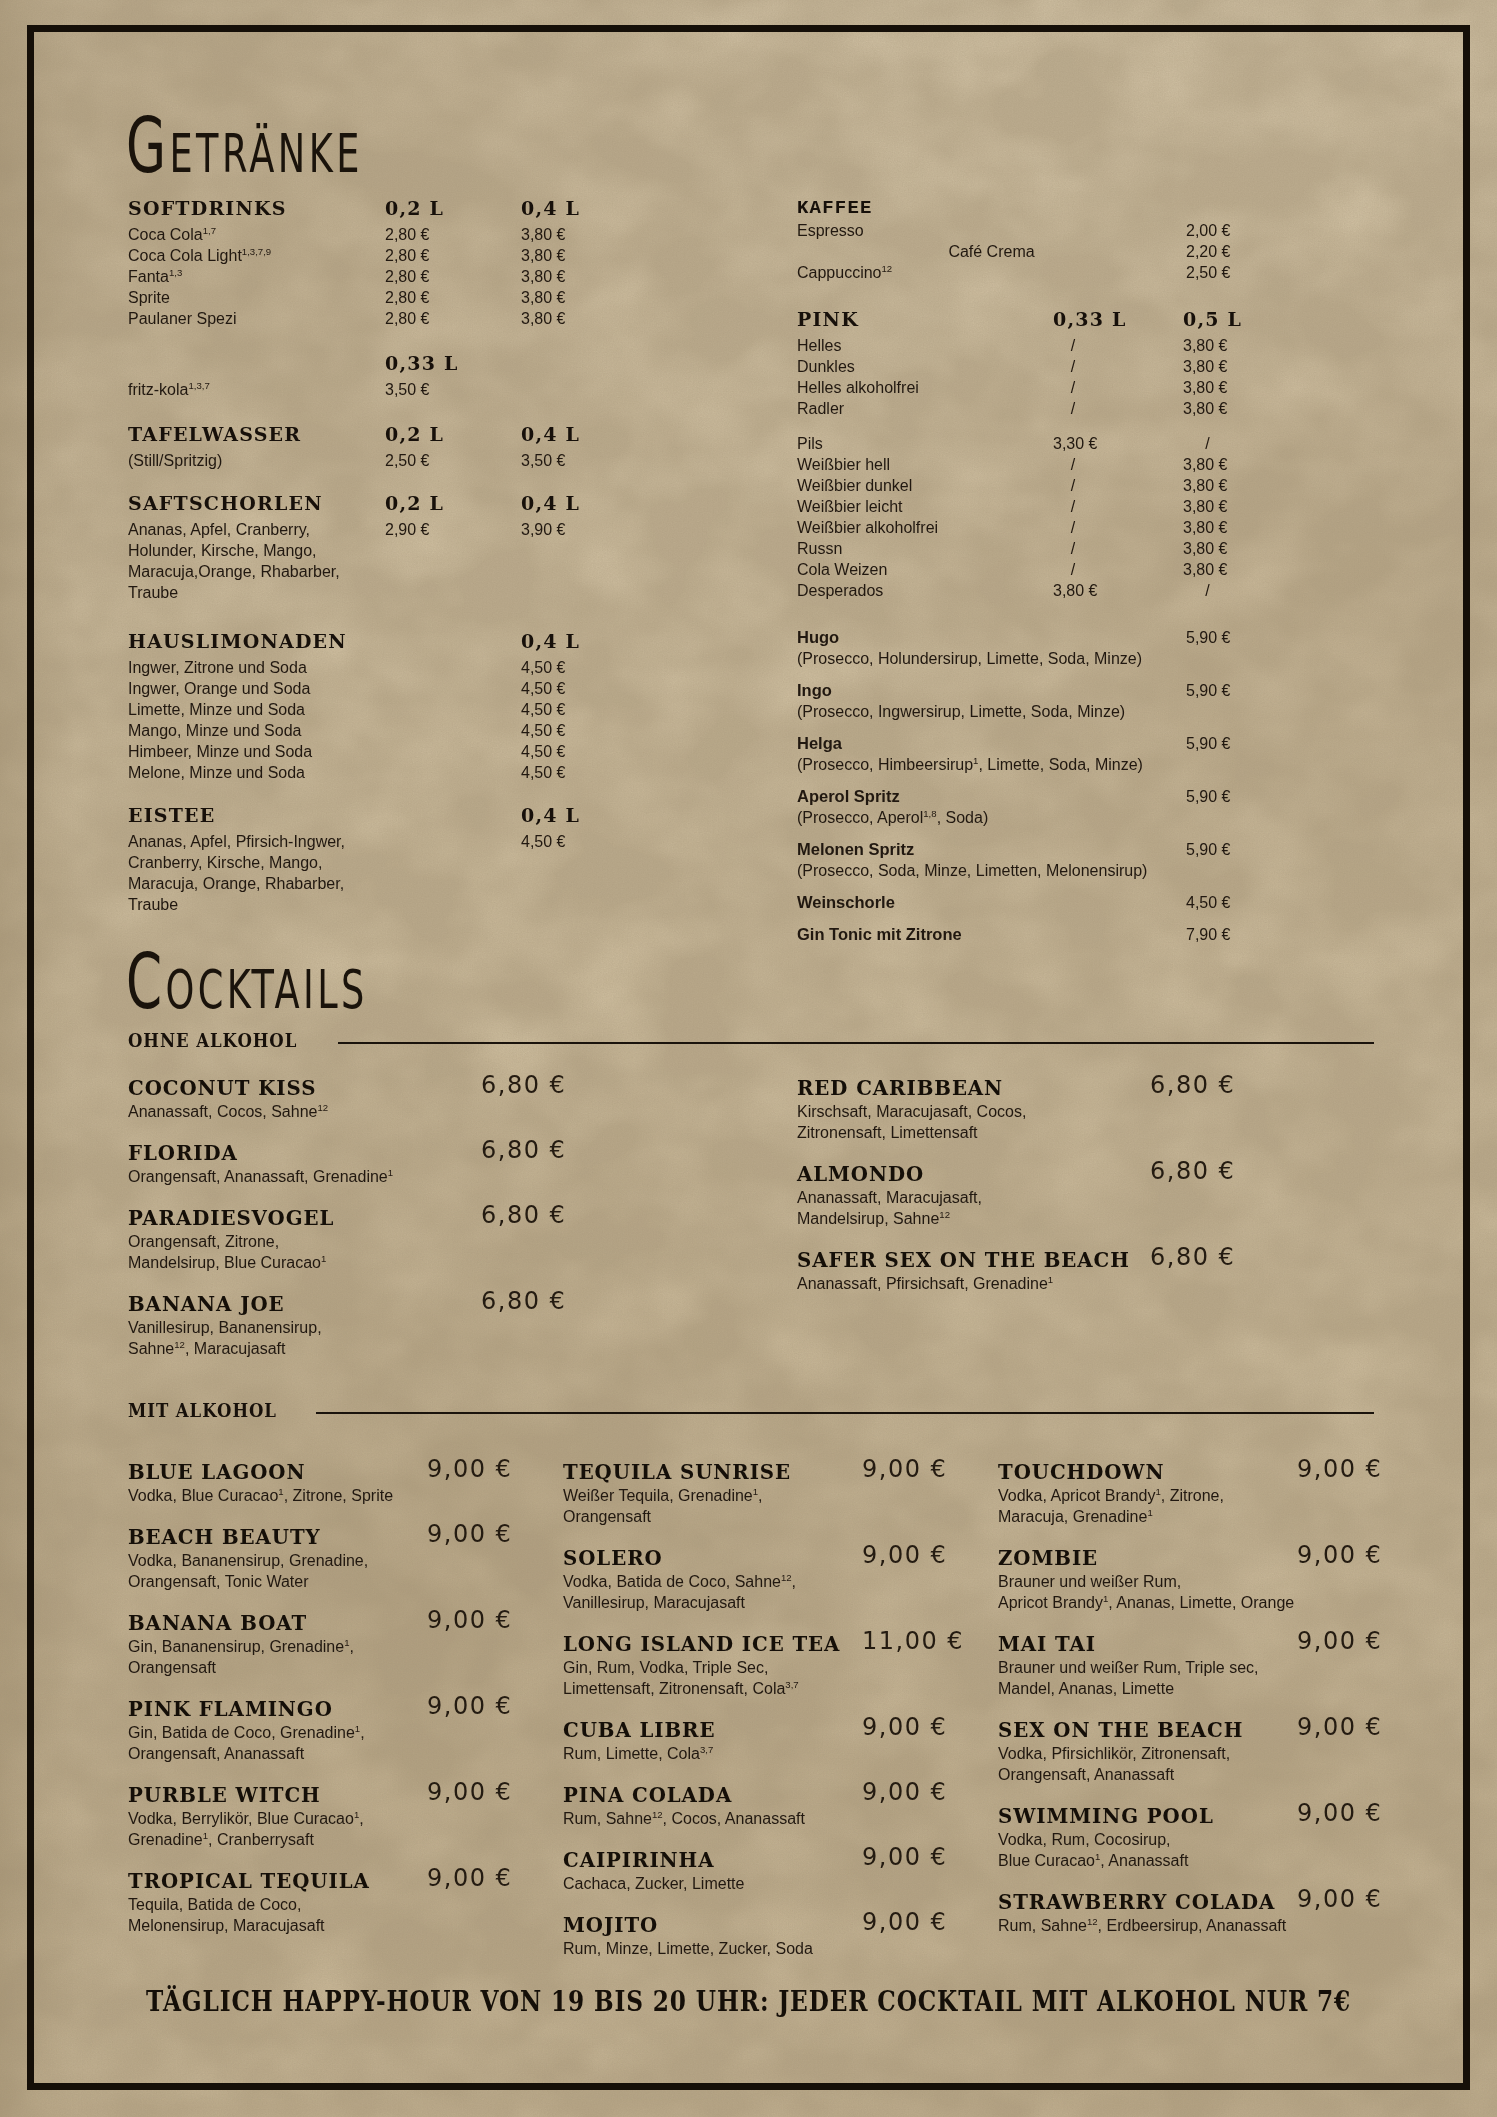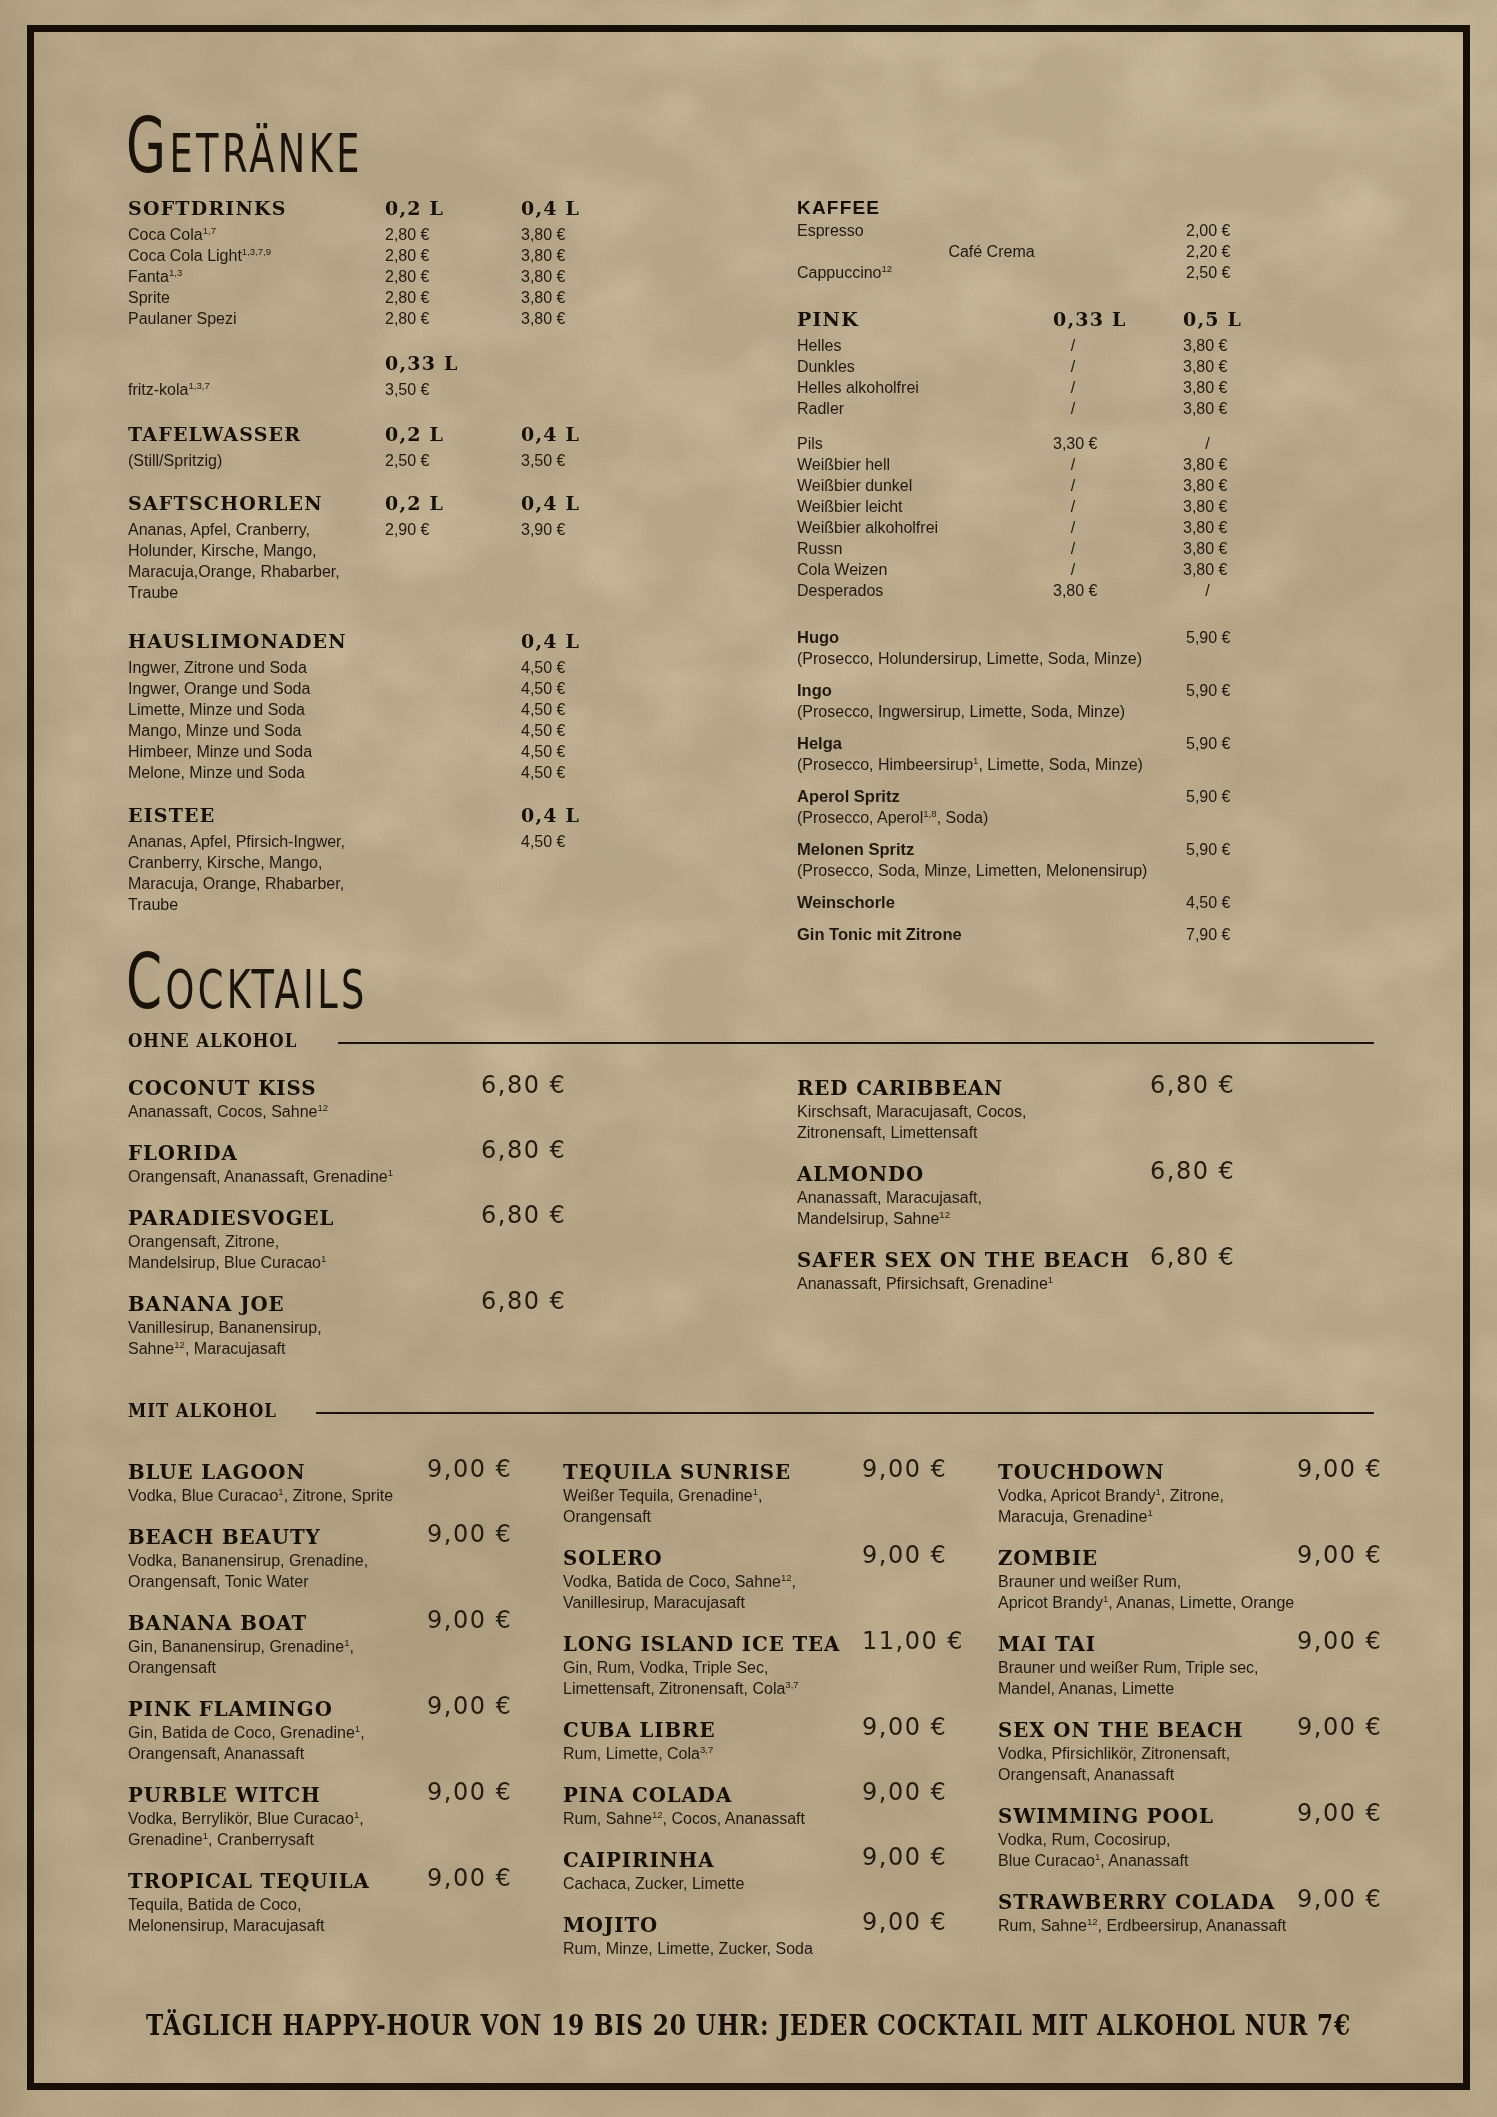--- a/index.html
+++ b/index.html
@@ -14,21 +14,21 @@
     font-family:"Liberation Sans", sans-serif;color:#211810;}
   .noise{position:absolute;left:0;top:0;z-index:1;pointer-events:none;}
   .frame{position:absolute;left:27px;top:25px;right:27px;bottom:27px;border:7px solid #150f08;z-index:4;pointer-events:none;}
   .layer{position:absolute;z-index:3;}
 
   .deco-title{font-family:"DejaVu Sans", sans-serif;font-weight:400;color:#1a130b;
     font-size:54px;line-height:60px;letter-spacing:5px;text-transform:uppercase;
     transform:scaleX(.68);transform-origin:0 0;white-space:nowrap;margin:0;}
   .deco-title::first-letter{font-size:76px;}
 
-  .slab{font-family:Liberation Sans, sans-serif;font-weight:700;color:#17100a;}
+  .slab{font-family:Liberation Mono, monospace;font-weight:700;color:#17100a;}
 
   
   .ptable .prow{display:grid;grid-template-columns:257px 136px auto;align-items:start;}
   .ptable.narrow .prow{grid-template-columns:256px 130px auto;}
   .ptable .cell{font-size:16px;line-height:21px;}
   .ptable .head{margin-bottom:4px;}
   .ptable .head .cell{font-family:"DejaVu Serif", serif;font-weight:700;font-size:19px;line-height:24px;letter-spacing:1.2px;white-space:nowrap;color:#17100a;}
   .ptable .name{padding-right:14px;}
   .sec{margin-top:22px;}
   .sec-saft{margin-top:20px;}
@@ -55,21 +55,21 @@
   .rule{flex:1;height:2px;background:#1a130c;margin-left:26px;margin-top:4px;}
 
   
   .entry{position:relative;margin-bottom:17px;}
   .cname{font-family:"DejaVu Serif", serif;font-weight:700;font-size:21px;line-height:27px;letter-spacing:1px;color:#150f08;white-space:nowrap;transform:scaleX(.94);transform-origin:0 0;}
   .cdesc{font-size:16px;line-height:21px;}
   .cprice{position:absolute;top:-3px;font-family:"DejaVu Sans", sans-serif;font-size:24px;line-height:28px;letter-spacing:1.5px;color:#241b11;white-space:nowrap;}
   .ohne .cprice{left:353px;}
   .mit .cprice{left:299px;}
 
-  .happy{position:absolute;left:0;width:100%;top:1986px;text-align:center;z-index:3;margin-top:24px;}
+  .happy{position:absolute;left:0;width:100%;top:1986px;text-align:center;z-index:3;}
   .happy-inner{display:inline-block;font-family:"DejaVu Serif", serif;font-weight:700;font-size:27px;letter-spacing:1px;color:#150f08;white-space:nowrap;transform:scaleX(.86);transform-origin:50% 50%;}
 
   sup{font-size:60%;line-height:0;vertical-align:super;letter-spacing:0;}
 </style>
 </head>
 <body>
 
 <div class="page">
 
   <svg class="noise" width="1497" height="2117" xmlns="http://www.w3.org/2000/svg">

